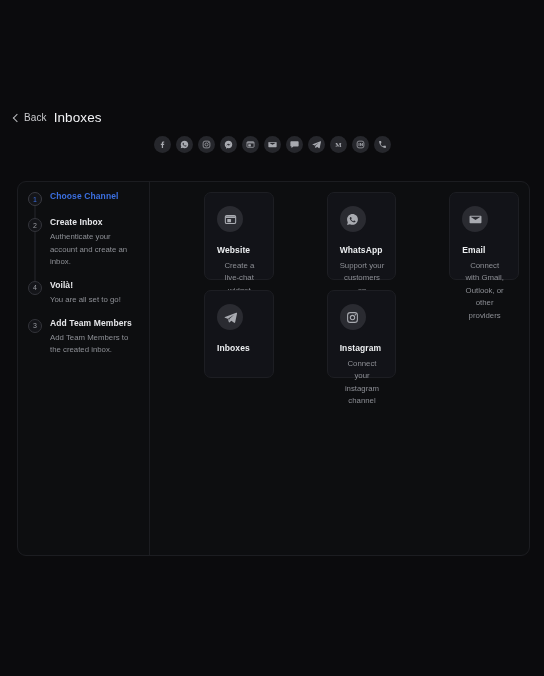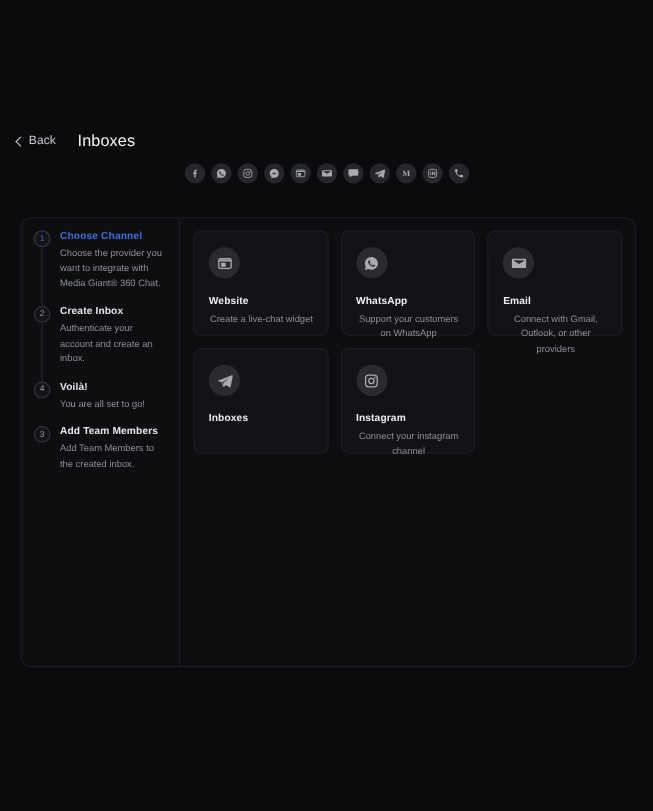--- a/index.html
+++ b/index.html
@@ -18,21 +18,21 @@
     background: #0b0b0d;
   }
 
   
   .header {
     position: absolute;
     left: 14px;
     top: 110px;
     display: flex;
     align-items: center;
-    gap: 18px;
+    gap: 7px;
   }
   .back-link {
     display: flex;
     align-items: center;
     gap: 3px;
     color: #c9cacd;
     font-size: 10px;
     cursor: pointer;
     letter-spacing: .1px;
   }
@@ -161,20 +161,21 @@
     grid-template-columns: repeat(3, 1fr);
     gap: 10px 10px;
   }
   .card {
     background: #121318;
     border: 1px solid #1d1e23;
     border-radius: 7px;
     padding: 13px 11px 13px 12px;
     height: 88px;
     cursor: pointer;
+    margin-left: 43px;
   }
   .card-icon {
     width: 26px;
     height: 26px;
     border-radius: 50%;
     background: #2a2b31;
     display: flex;
     align-items: center;
     justify-content: center;
     color: #a9abb1;
@@ -274,21 +275,20 @@
   <div class="panel">
 
     <div class="steps" id="steps">
         <div class="step active">
           <div class="step-marker">
             <div class="step-circle">1</div>
             <div class="step-line"></div>
           </div>
           <div class="step-body">
             <div class="step-title">Choose Channel</div>
-            <div class="step-desc">Choose the provider you want to integrate with Media Giant® 360 Chat.</div>
           </div>
         </div>
         <div class="step">
           <div class="step-marker">
             <div class="step-circle">2</div>
             <div class="step-line"></div>
           </div>
           <div class="step-body">
             <div class="step-title">Create Inbox</div>
             <div class="step-desc">Authenticate your account and create an inbox.</div>

